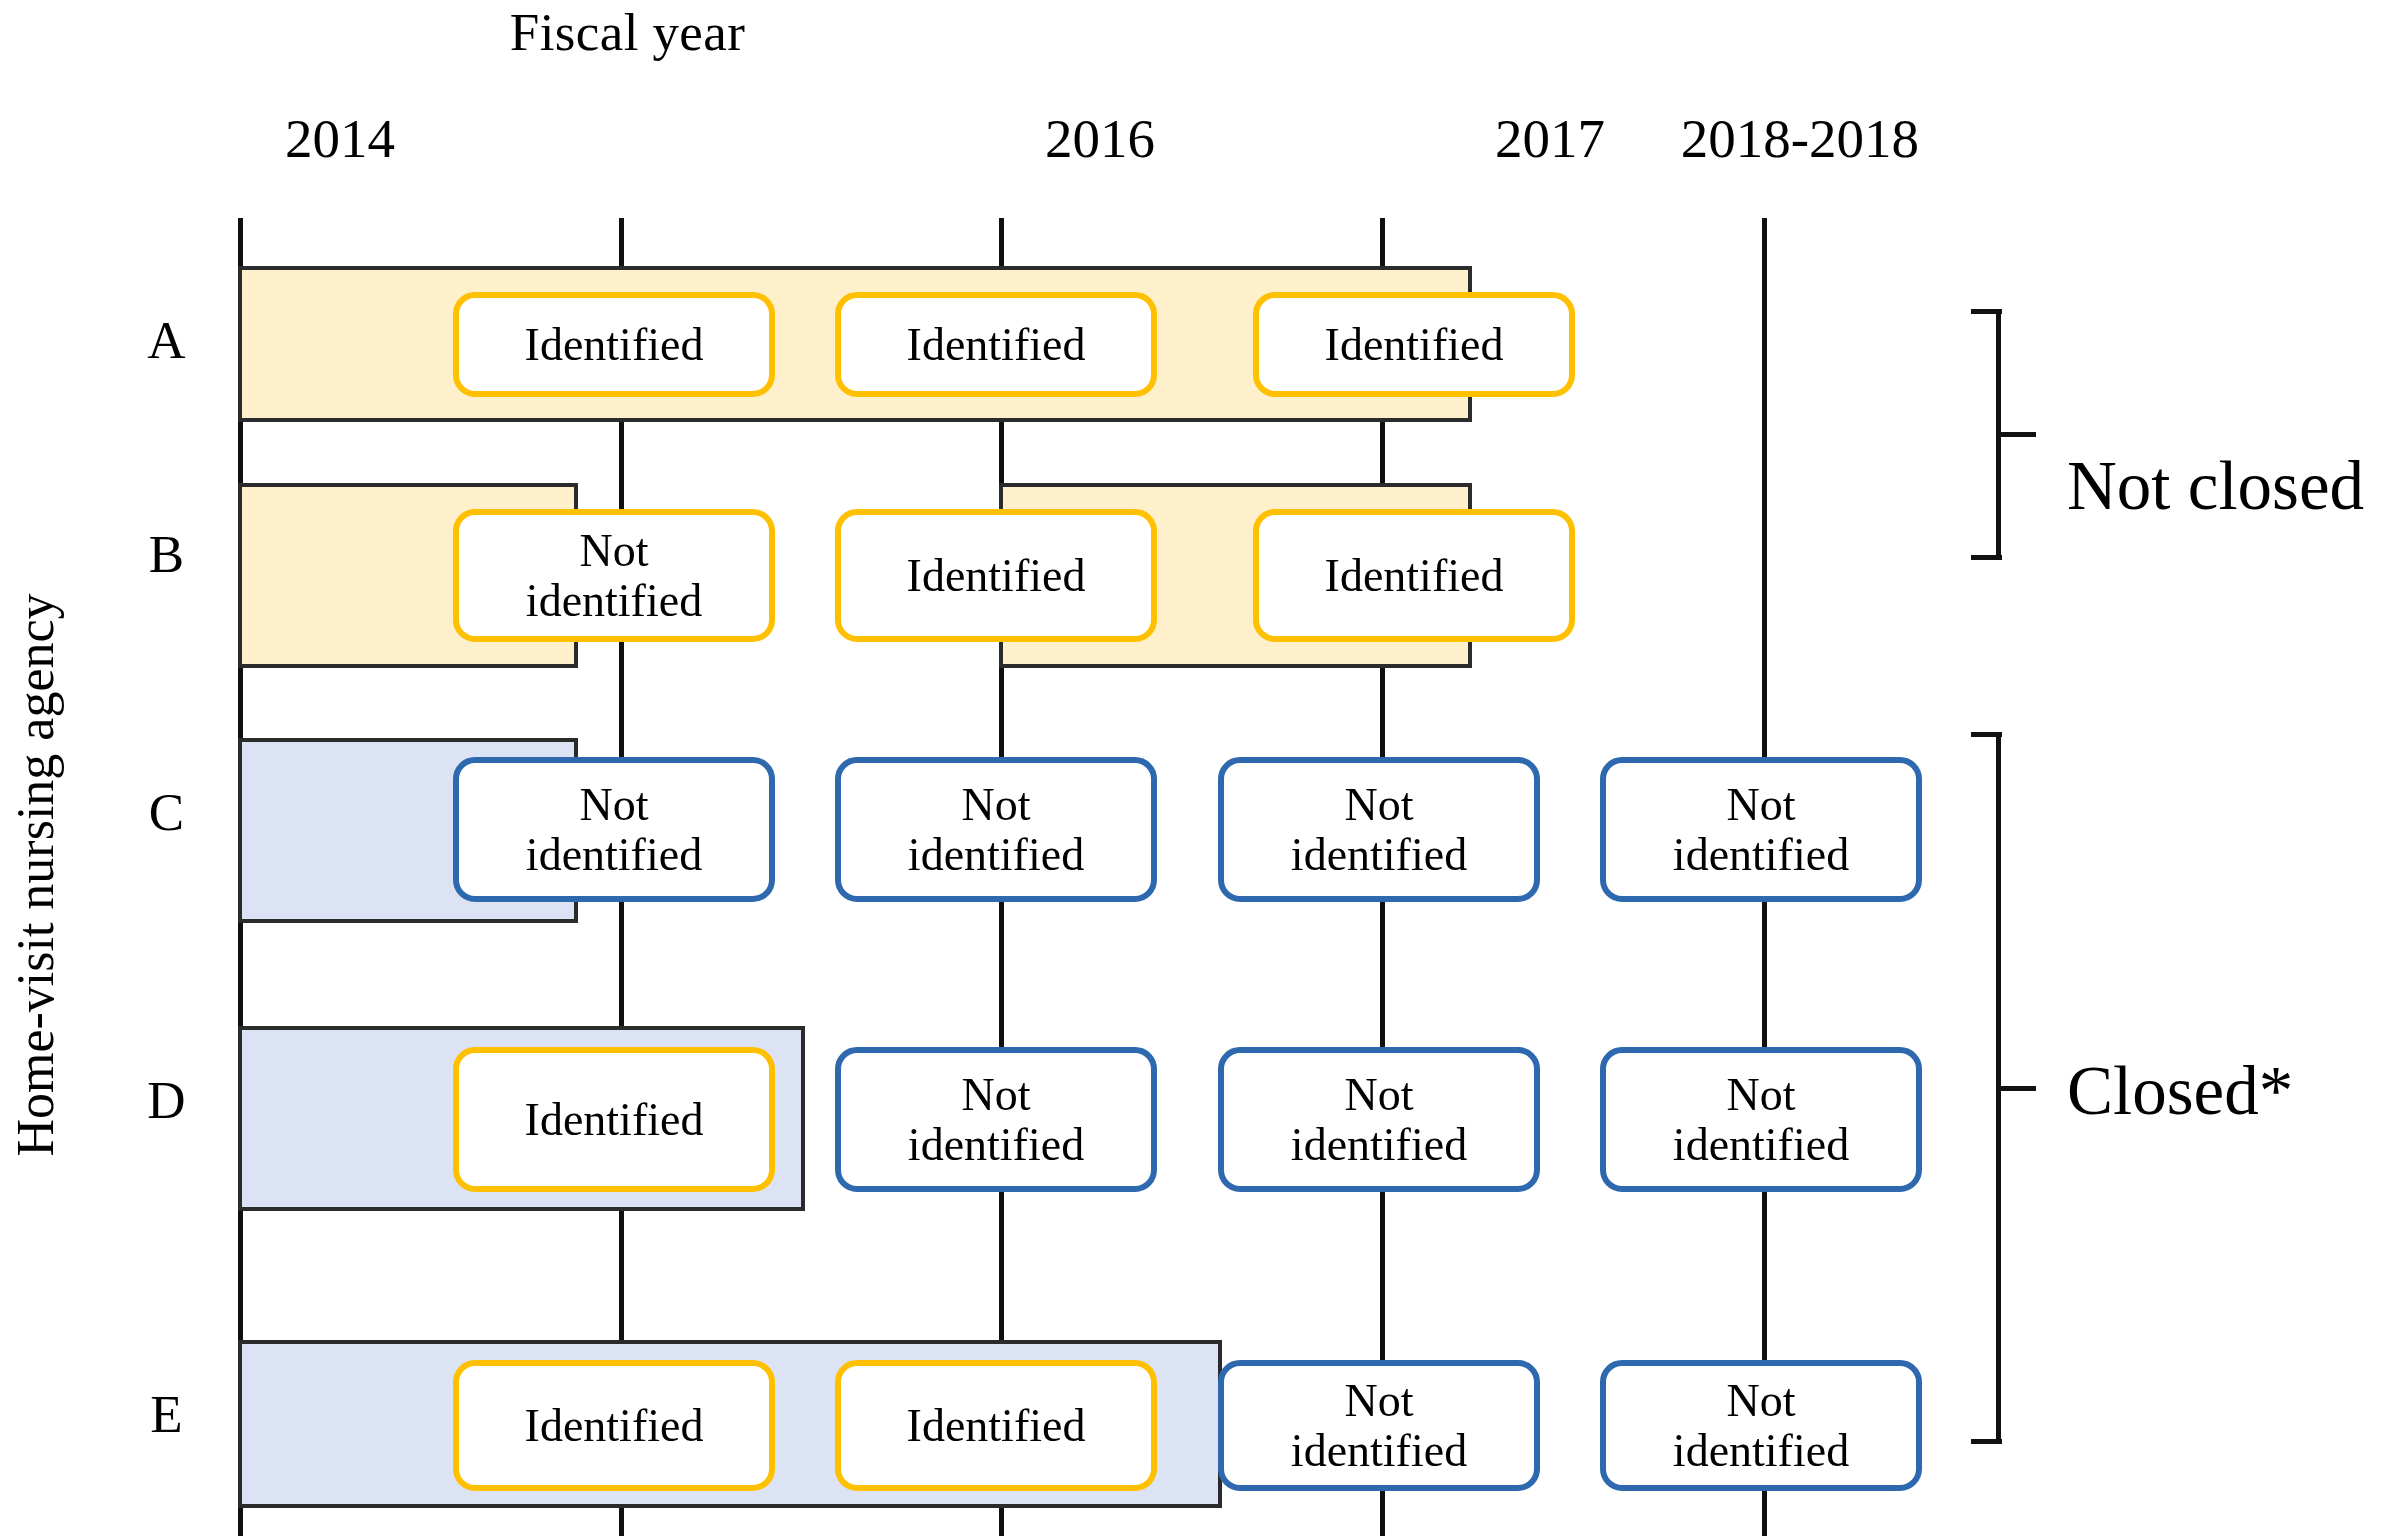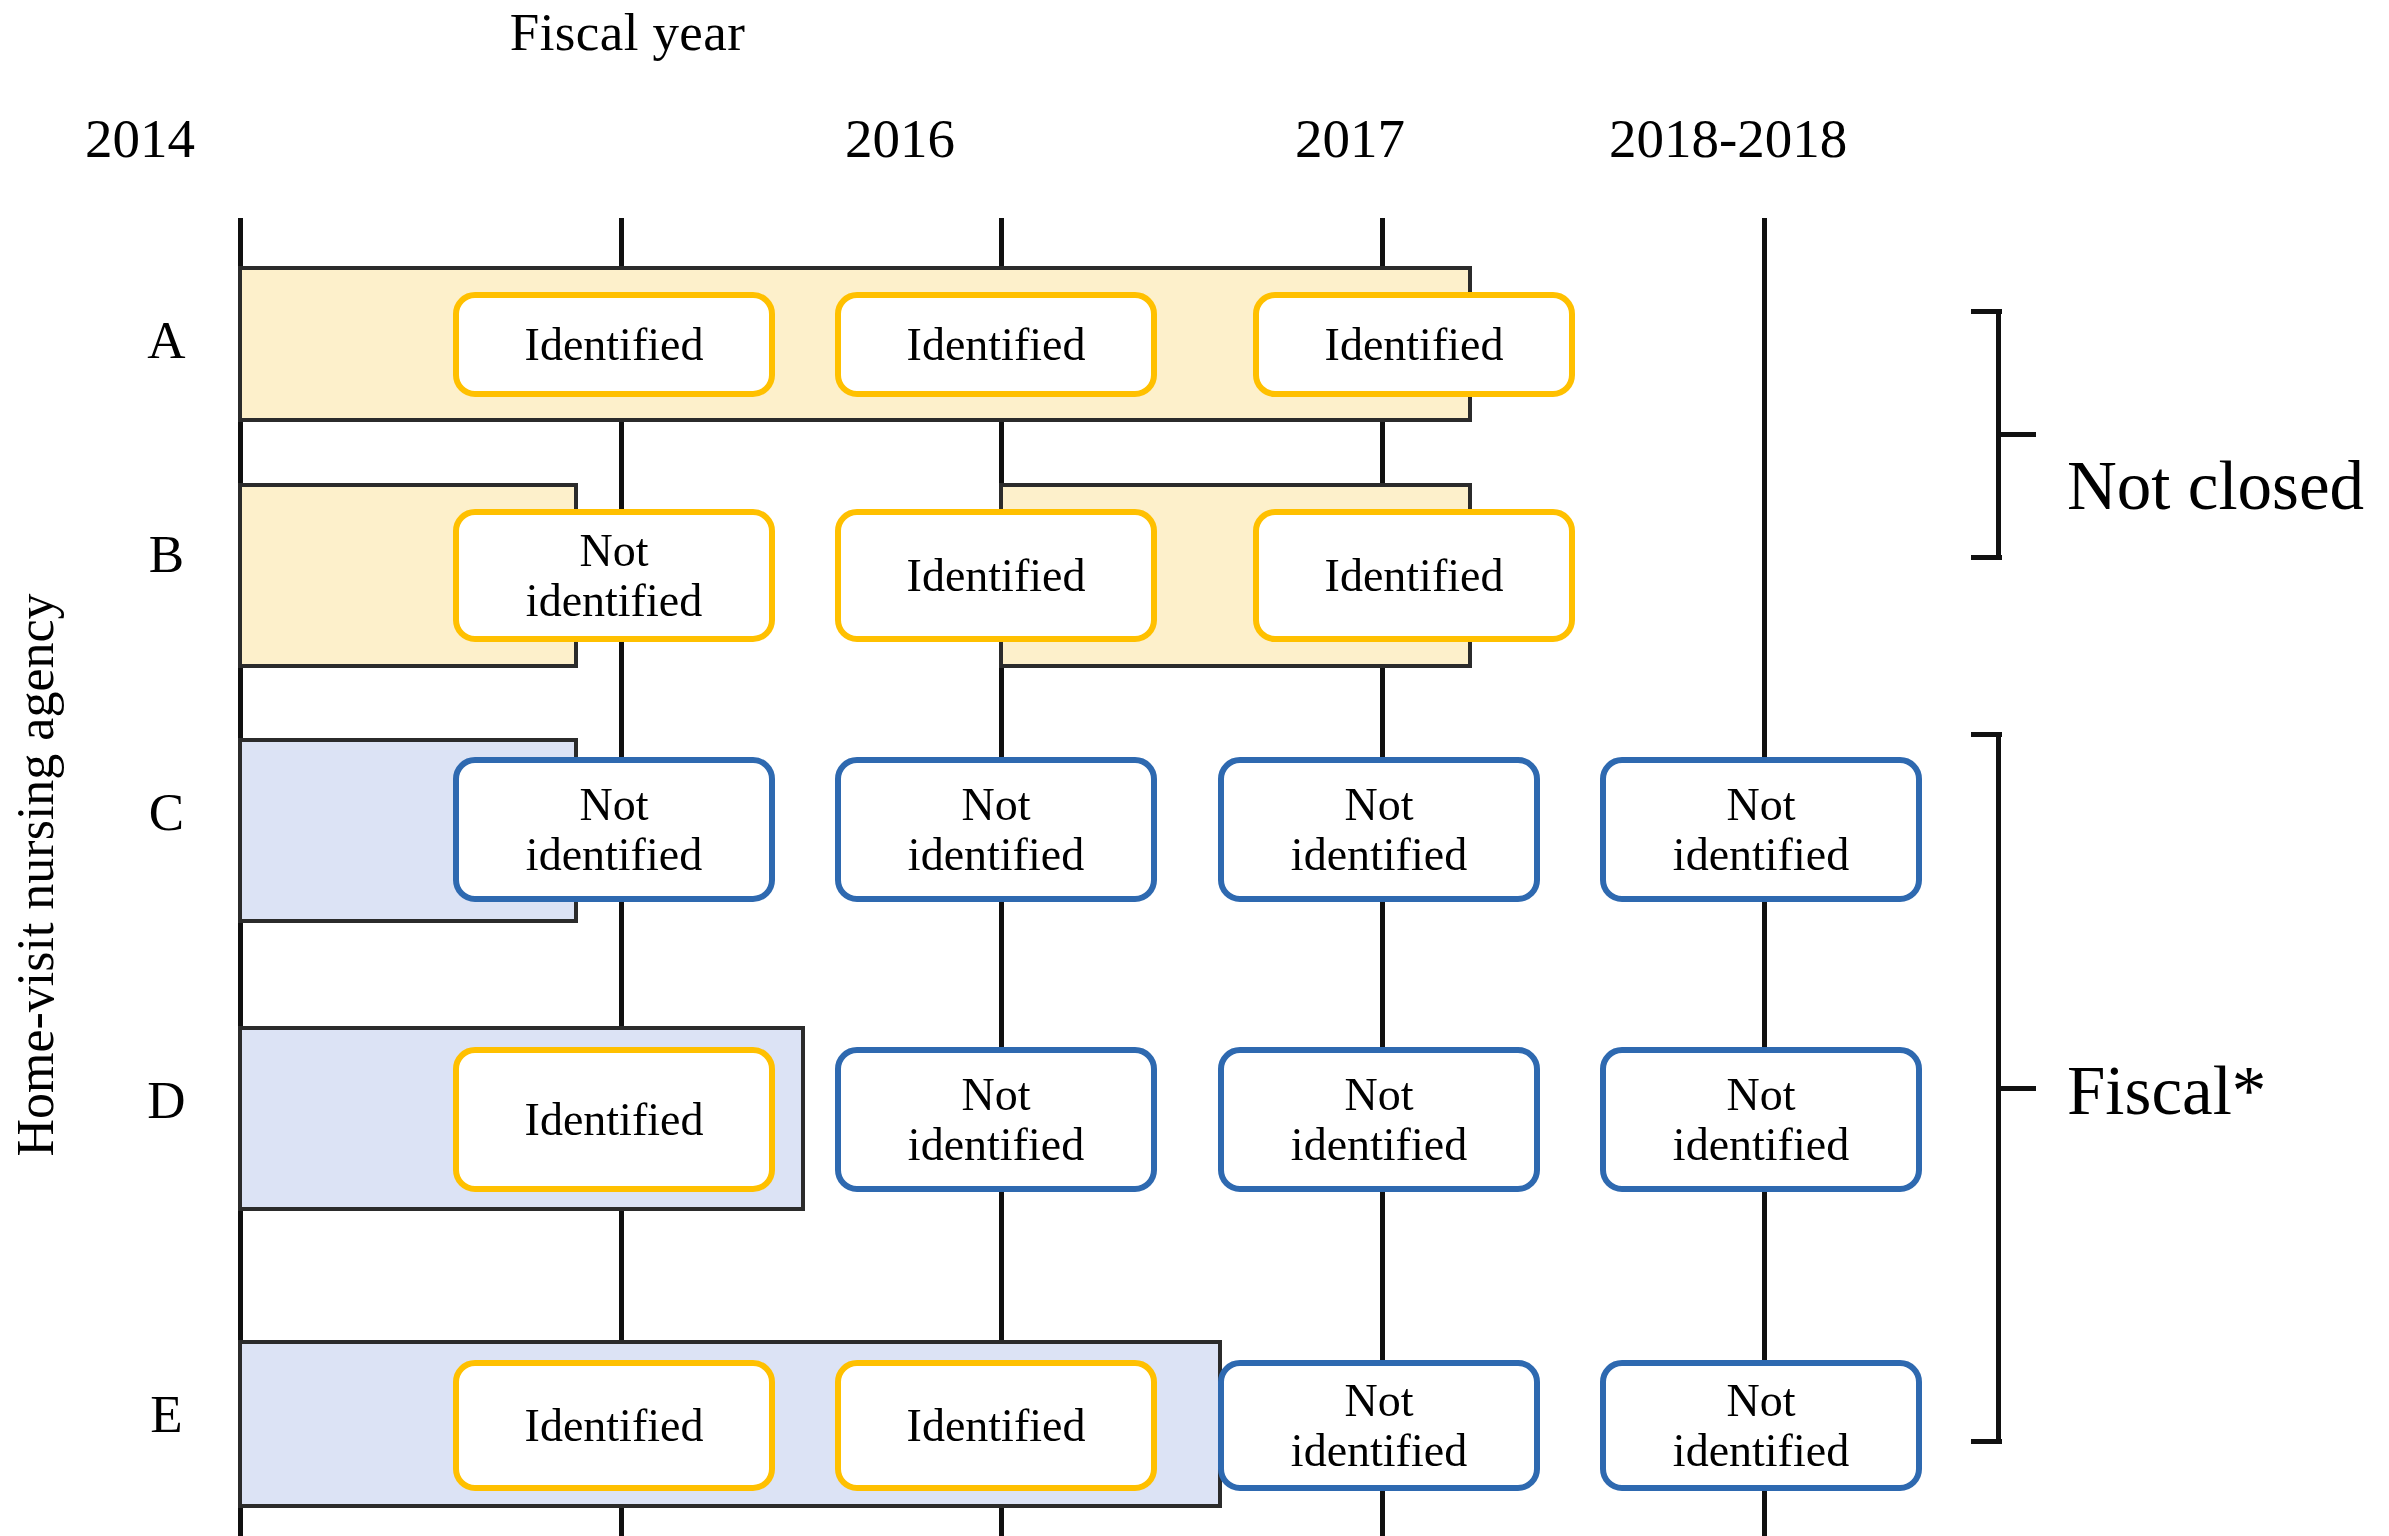--- a/index.html
+++ b/index.html
@@ -11,21 +11,21 @@
   .fiscal-title{
     position:absolute;left:0;top:5.9px;width:1255px;text-align:center;
     font-size:53px;line-height:1;letter-spacing:0.4px;
   }
   .ylabel{
     position:absolute;left:-407px;top:849px;width:886px;text-align:center;
     font-size:52px;line-height:1;
     transform:rotate(-90deg);transform-origin:center center;
   }
   .year-tick{
-    position:absolute;top:111px;width:310px;text-align:left;
+    position:absolute;top:111px;width:310px;text-align:right;
     font-size:55px;line-height:1;
   }
 
   
   .gridline{position:absolute;width:5.2px;background:#101010;}
   .rowlabel{
     position:absolute;width:111px;text-align:center;
     font-size:53px;line-height:1;
   }
 
@@ -180,16 +180,16 @@
     <div class="nub" style="top:123px;"></div>
   </div>
   <div class="group-label" style="left:2067px; top:452px;">Not closed</div>
 
   <div class="bracket" style="left:1971px; top:732px; height:712px; width:66px;">
     <div class="cap top"></div>
     <div class="vline"></div>
     <div class="cap bot"></div>
     <div class="nub" style="top:354px;"></div>
   </div>
-  <div class="group-label" style="left:2067px; top:1057px;">Fiscal*</div>
+  <div class="group-label" style="left:2067px; top:1057px;">Closed*</div>
 
 </div>
 
 
 </body></html>

